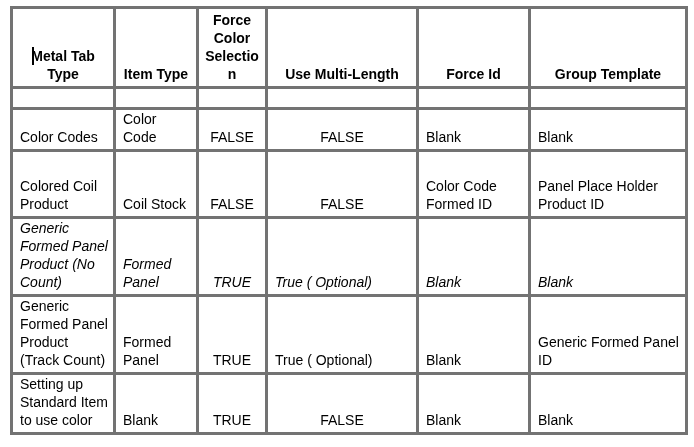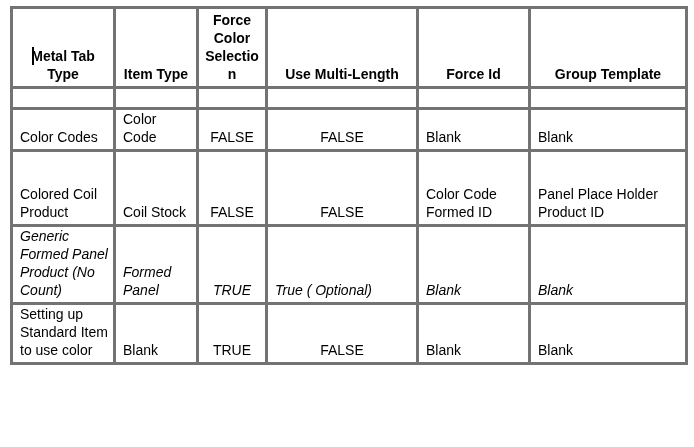--- a/index.html
+++ b/index.html
@@ -48,21 +48,21 @@
     padding: 0 4px 3px 7px;
   }
   table.word-table td.tc {
     text-align: center;
     padding: 0 3px 3px 3px;
   }
   tr.h-header { height: 60px; }
   tr.h-spacer { height: 21px; }
   tr.h-r0 { height: 40px; }
   tr.h-r1 { height: 42px; }
-  tr.h-r2 { height: 75px; padding-left: 8px; }
+  tr.h-r2 { height: 67px; padding-left: 8px; }
   tr.h-r3 { height: 75px; font-style: italic; }
   tr.h-r4 { height: 75px; }
   tr.h-r5 { height: 60px; }
   tr.spacer-row td {
     border-bottom: 2px solid #000000;
     padding: 0;
   }
   .text-cursor {
     position: absolute;
     left: 19px;
@@ -128,20 +128,28 @@
 
       <tr class="h-r3">
         <td>Generic Formed Panel Product (No Count)</td>
         <td>Formed Panel</td>
         <td class="tc">TRUE</td>
         <td>True ( Optional)</td>
         <td>Blank</td>
         <td>Blank</td>
       </tr>
 
+      <tr class="h-r4">
+        <td>Generic Formed Panel Product (Track Count)</td>
+        <td>Formed Panel</td>
+        <td class="tc">TRUE</td>
+        <td>True ( Optional)</td>
+        <td>Blank</td>
+        <td>Generic Formed Panel ID</td>
+      </tr>
 
       <tr class="h-r5">
         <td>Setting up Standard Item to use color</td>
         <td>Blank</td>
         <td class="tc">TRUE</td>
         <td class="tc">FALSE</td>
         <td>Blank</td>
         <td>Blank</td>
       </tr>
     </tbody>

